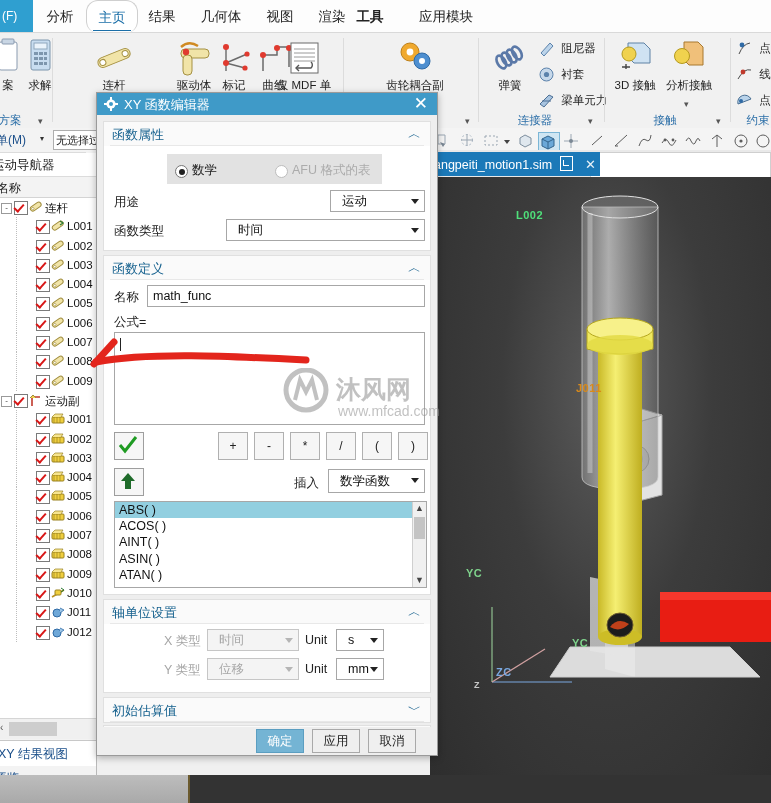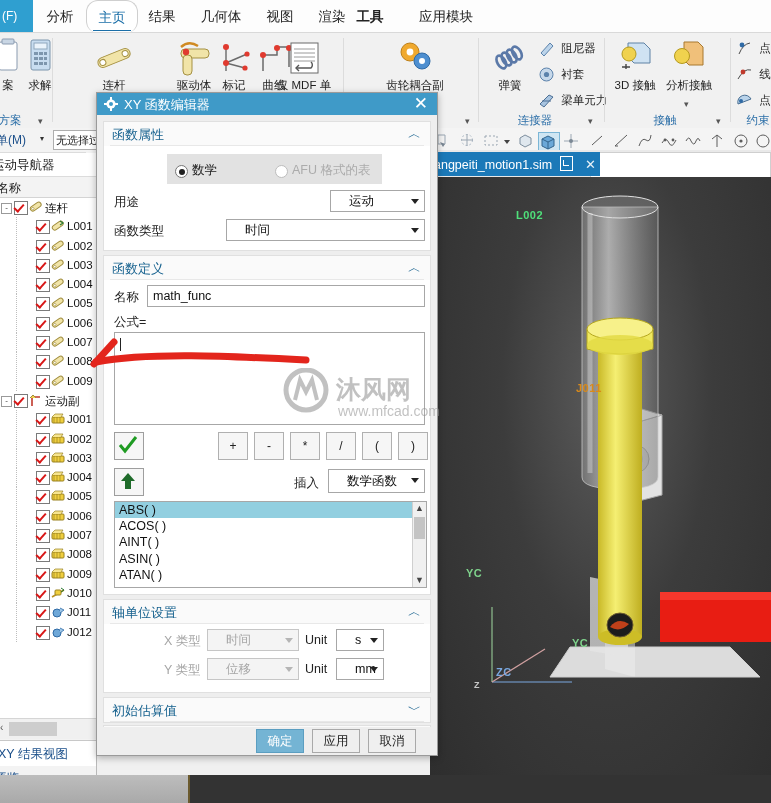--- a/index.html
+++ b/index.html
@@ -98,21 +98,21 @@
   .secthdr{position:relative;height:24px;background:#fafafa;}
   .secthdr .st{position:absolute;left:8px;top:4px;font-size:13px;color:#17628f;}
   .secthdr .ch{position:absolute;right:9px;top:3px;font-size:13px;color:#17628f;}
   .secthdr:after{content:"";position:absolute;left:6px;right:6px;bottom:0;height:1px;background:#e8e8e8;}
 
   .flbl{position:absolute;font-size:12.5px;color:#222;}
   .flbl.dis{color:#a6a6a6;}
   .fin{position:absolute;background:#fff;border:1px solid #a7a7a7;font-size:12.5px;color:#111;
        line-height:20px;padding-left:5px;overflow:hidden;white-space:nowrap;box-sizing:border-box;}
   .fsel{position:absolute;background:#fff;border:1px solid #a7a7a7;font-size:12.5px;color:#111;
-        line-height:21px;padding-left:18px;box-sizing:border-box;}
+        line-height:21px;padding-left:11px;box-sizing:border-box;}
   .fsel.dis{background:#f4f4f4;color:#a6a6a6;border-color:#c6c6c6;}
   .fsel .car{position:absolute;right:5px;top:8px;width:0;height:0;border-left:4px solid transparent;
              border-right:4px solid transparent;border-top:5px solid #222;}
   .fsel.dis .car{border-top-color:#b5b5b5;}
 
   .radiobox{position:absolute;background:#e2e2e2;}
   .radio{position:absolute;font-size:12.5px;color:#222;}
   .radio .dot{position:absolute;left:0;top:2px;width:11px;height:11px;border:1px solid #767676;border-radius:50%;background:#fff;}
   .radio.on .dot:after{content:"";position:absolute;left:2.5px;top:2.5px;width:6px;height:6px;border-radius:50%;background:#202020;}
   .radio.dis{color:#ababab;}

